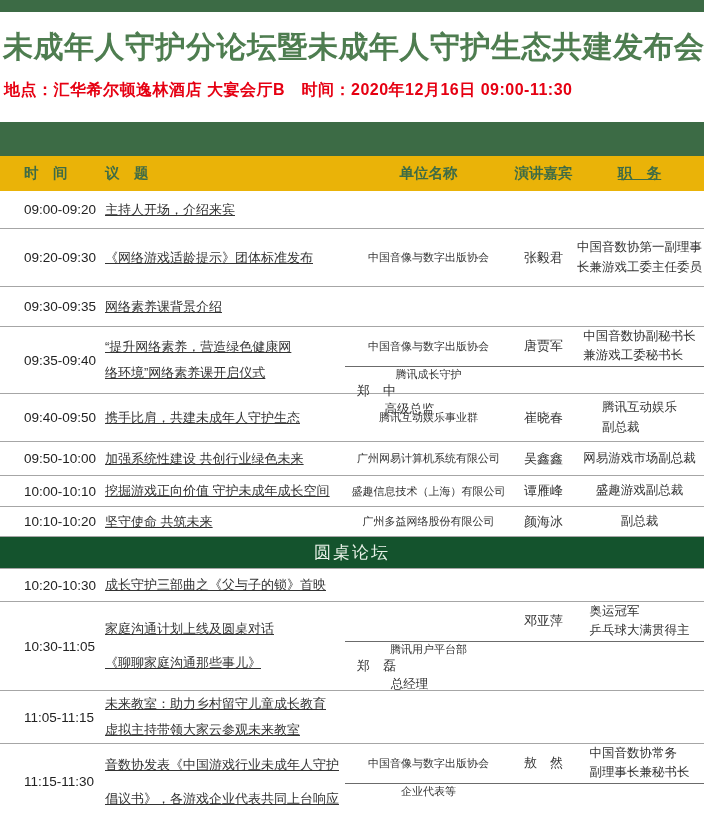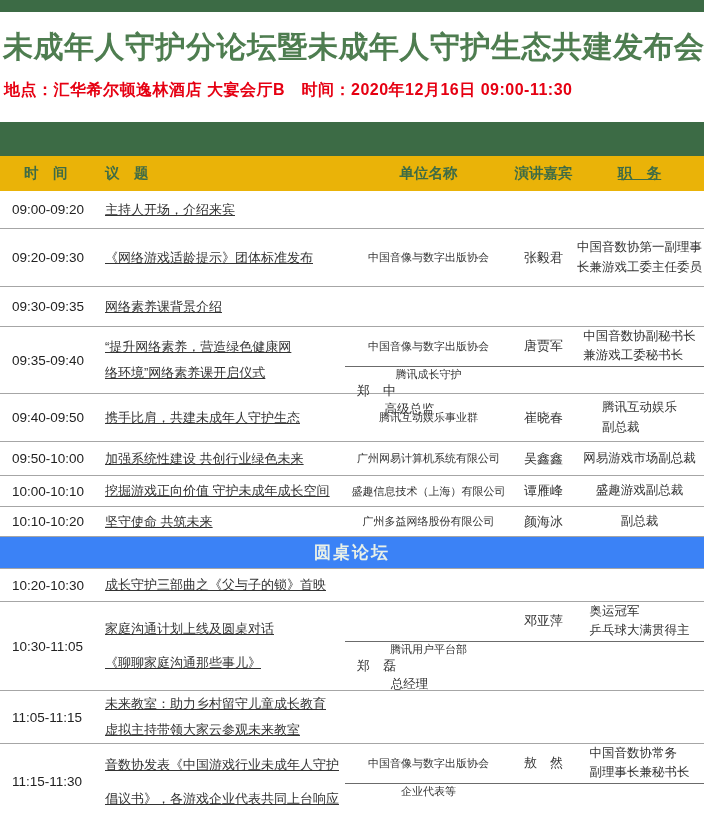--- a/index.html
+++ b/index.html
@@ -35,34 +35,34 @@
     height:35px; width:100%;
     background:#eab308;
     display:flex; align-items:center;
     color:#3e6b46; font-weight:bold; font-size:14.5px;
   }
   .t-row {
     display:flex; width:100%;
     border-bottom:1px solid #a6a6a6;
     color:#333333;
   }
-  .c-time   { width:100px; padding-left:12px; display:flex; align-items:center; font-size:13.5px; color:#222; }
+  .c-time   { width:100px; padding-left:24px; display:flex; align-items:center; font-size:13.5px; color:#222; }
   .c-topic  { width:245px; padding-left:5px;  display:flex; align-items:center; font-size:13px; line-height:2;   white-space:pre-line;text-decoration:underline; }
   .c-topic.spread { line-height:2.6; }
   .c-org    { width:167px; display:flex; align-items:center; justify-content:center; font-size:11px; white-space:nowrap; }
   .c-spk    { width:63px;  display:flex; align-items:center; justify-content:center; font-size:13px;   white-space:nowrap; }
   .c-role   { width:129px; display:flex; align-items:center; justify-content:center; font-size:12.5px; line-height:1.55; white-space:pre-line; }
   .subblock { width:359px; display:flex; flex-direction:column; }
   .subrow   { flex:1; display:flex; }
   .subrow + .subrow { border-top:1px solid #6b6b6b;flex-direction:column; }
   .section-bar {
     height:32px; width:100%;
-    background:#3b82f6;
+    background:#14532d;
     display:flex; align-items:center; justify-content:center;
-    color:#e9f1e8; font-size:17px; font-weight:bold;
+    color:#e9f1e8; font-size:17px; font-weight:normal;
     letter-spacing:2px;
     border-bottom:1px solid #a6a6a6;
   }
   .h-time  { padding-left:24px; width:100px; }
   .h-topic { width:245px; padding-left:5px; }
   .h-org   { width:167px; text-align:center; }
   .h-spk   { width:63px;  text-align:center; }
   .h-role  { width:129px; text-align:center;text-decoration:underline; }
   .last { border-bottom:none; }
 </style>

